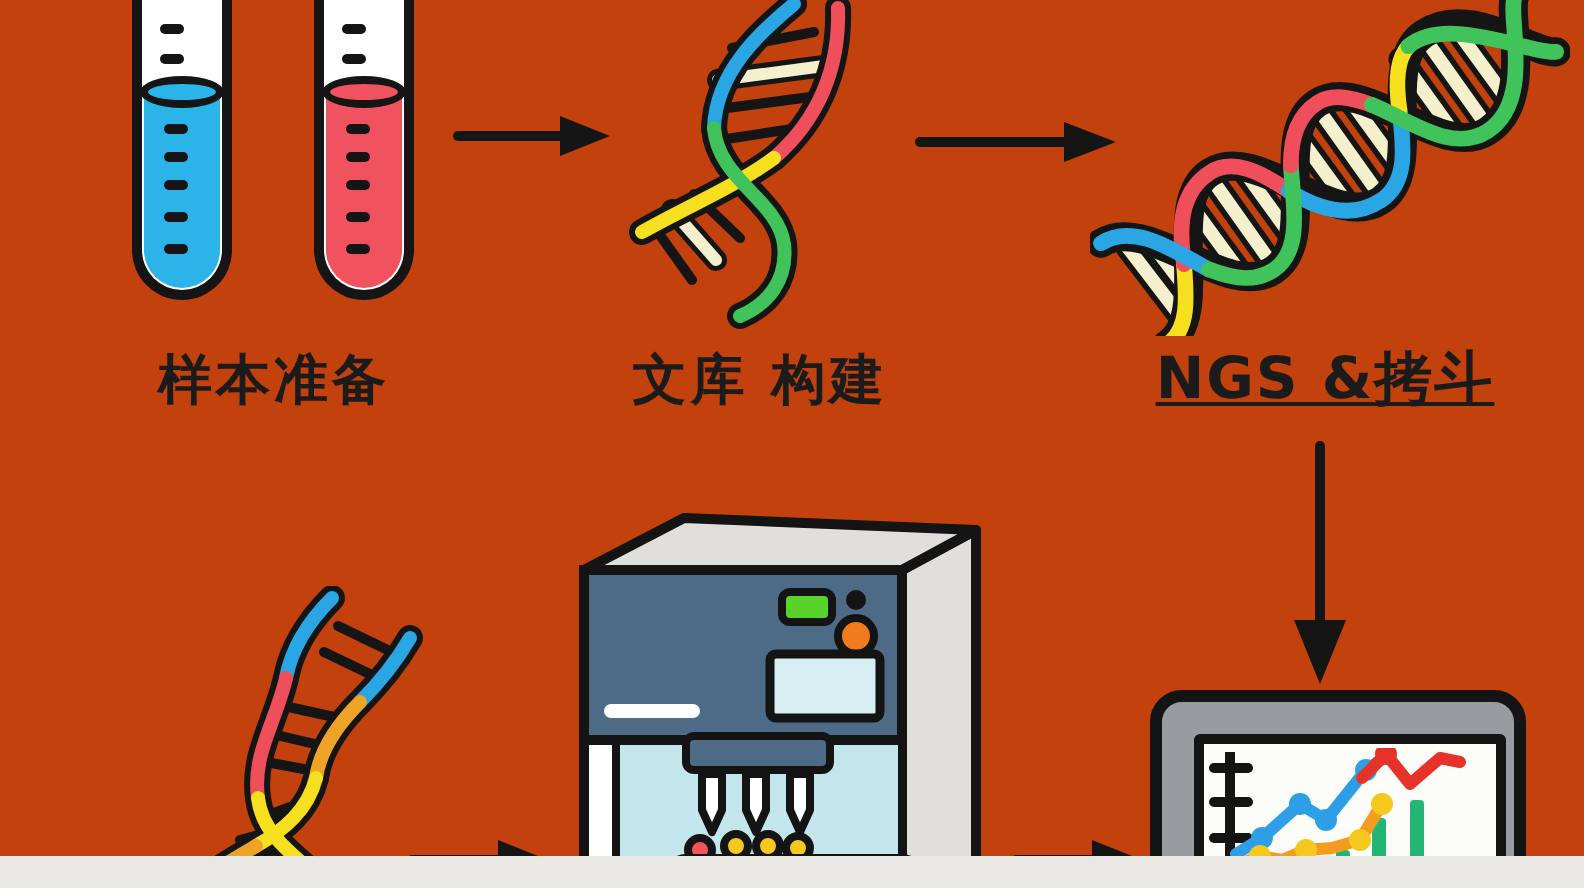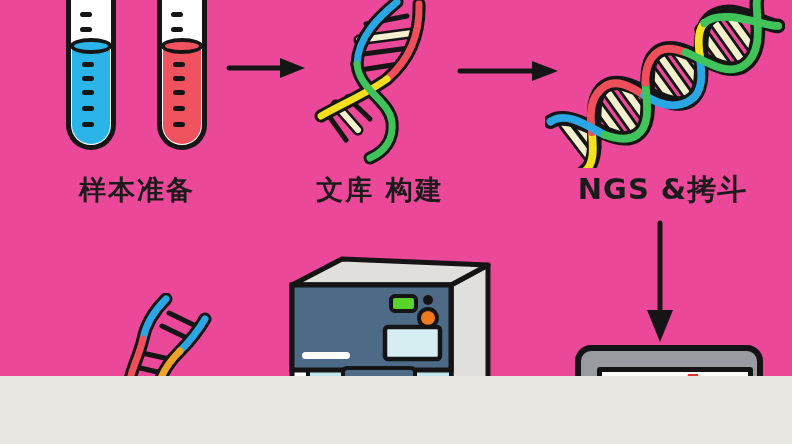--- a/index.html
+++ b/index.html
@@ -1,17 +1,17 @@
 <!DOCTYPE html>
 <html><head>
 <meta charset="utf-8">
 <style>
   html,body{margin:0;padding:0;}
   body{font-family:"DejaVu Sans","Liberation Sans",sans-serif;background:#e9e7e2;}
-  #canvas{position:relative;width:792px;height:376px;background:#ec4899;overflow:hidden;}
+  #canvas{position:relative;width:792px;height:428px;background:#c2410c;overflow:hidden;}
   .abs{position:absolute;}
 
   
   .tube{position:absolute;top:0;width:50px;height:150px;border:5px solid #151515;border-top:none;
         border-radius:0 0 27px 27px;background:#ffffff;box-sizing:border-box;}
   .liquid{position:absolute;left:1px;right:1px;top:46px;bottom:1px;border-radius:0 0 20px 20px;}
   .meniscus{position:absolute;left:-1px;right:-1px;top:38px;height:16px;border:4px solid #151515;
             border-radius:50%;box-sizing:border-box;}
   .dash{position:absolute;width:12px;height:5px;background:#151515;border-radius:3px;left:9px;}
 
@@ -133,21 +133,21 @@
       <path class="col" style="stroke:#f5df1e" d="M159,81 C164,70 170,61 178,59"></path>
       <path class="col" style="stroke:#3fc35a" d="M178,59 C200,56 222,92 232,97"></path>
 
       <path class="col" style="stroke:#2aa6e4" d="M15,58 C33,58 41,80 49,94"></path>
       <path class="col" style="stroke:#3fc35a" d="M49,94 C57,105 64,110 73,110 C89,110 97,89 105,75"></path>
       <path class="col" style="stroke:#ef4f5b" d="M105,75 C112,64 120,58 130,58 C138,58 144,64 150,72"></path>
       <path class="col" style="stroke:#3fc35a" d="M150,72 C160,86 168,110 187,110 C212,110 222,72 230,66"></path>
     </g>
   </svg>
 
-  <div class="step-label" style="left:570px;top:170px;width:185px;font-size:29px;letter-spacing:1px;">NGS &amp;拷斗</div>
+  <div class="step-label" style="left:570px;top:170px;width:185px;font-size:29px;letter-spacing:1px;text-decoration:underline;">NGS &amp;拷斗</div>
 
   <svg class="abs" style="left:644px;top:220px;" width="32" height="126">
     <line x1="16" y1="3" x2="16" y2="94" stroke="#151515" stroke-width="5" stroke-linecap="round"></line>
     <polygon points="3,90 29,90 16,122" fill="#151515"></polygon>
   </svg>
 
   <svg class="abs" style="left:72px;top:293px;" width="140" height="151" viewBox="0 0 140 151">
 
     <line class="rung" x1="97" y1="20" x2="126" y2="34"></line>
     <line class="rung" x1="90" y1="33" x2="117" y2="46"></line>

